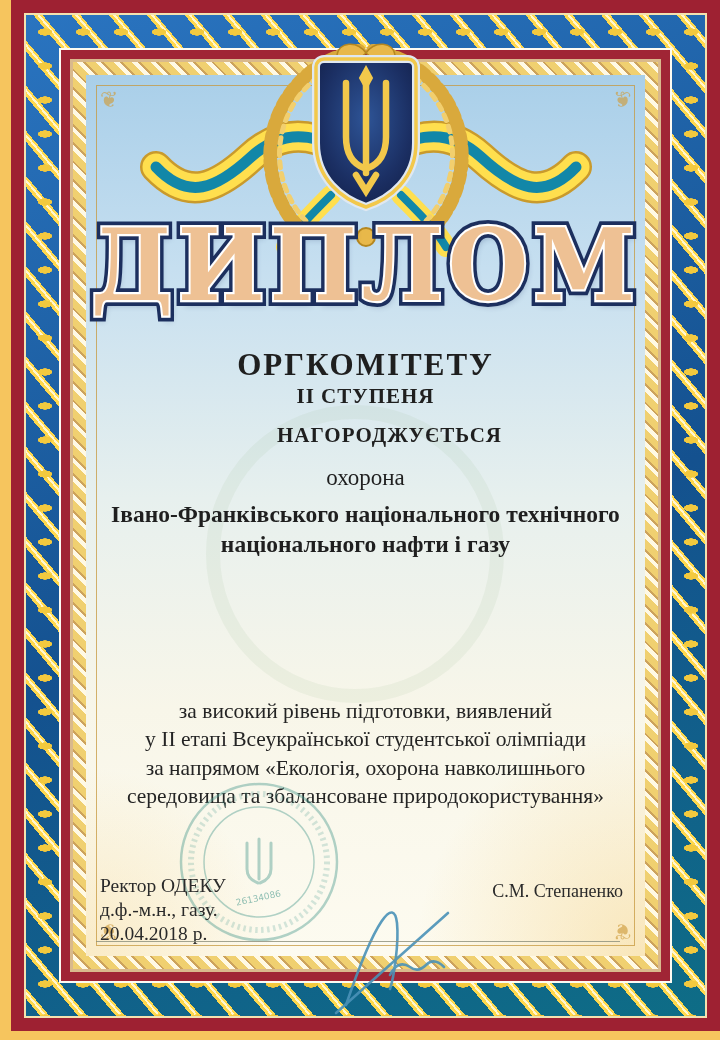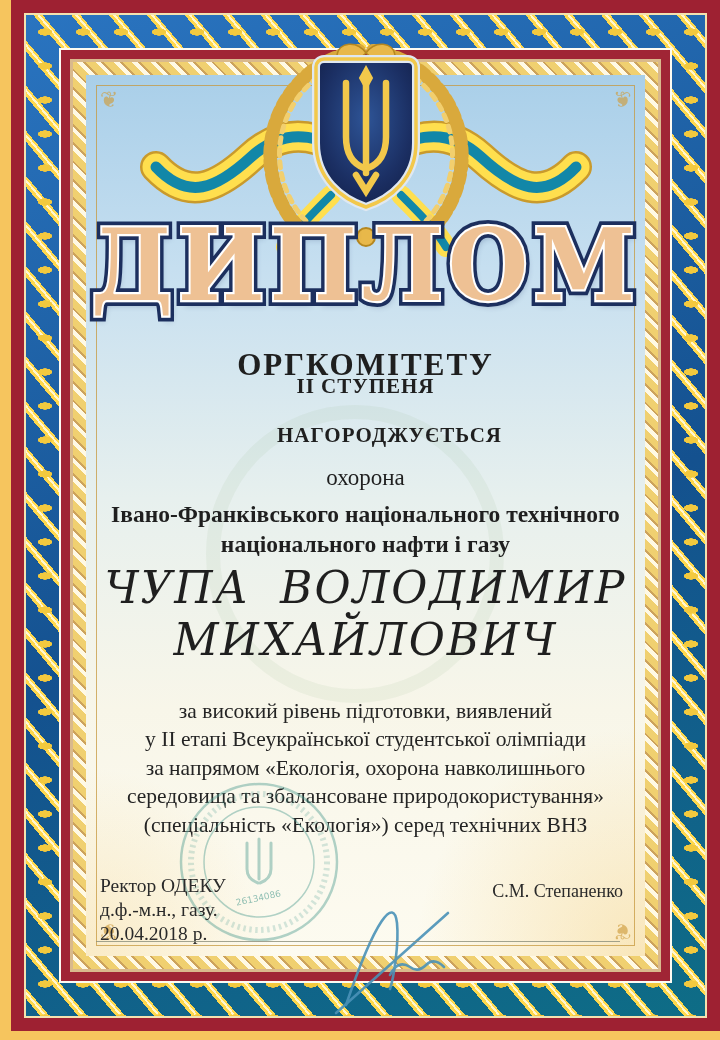--- a/index.html
+++ b/index.html
@@ -68,21 +68,21 @@
   .title-layer{
     position:absolute;left:0;right:0;text-align:center;
     font-weight:bold;font-size:92px;letter-spacing:5px;line-height:1.1;
     font-family:"DejaVu Serif","Liberation Serif",serif;
   }
   .t-back{-webkit-text-stroke:11px #1c2f5e;color:#1c2f5e;text-shadow:3px 4px 6px rgba(20,40,90,.30);}
   .t-mid{-webkit-text-stroke:4px #ffffff;color:#fff;}
   .t-front{color:#eec194;}
 
   .subtitle{top:272px;font-weight:bold;font-size:31px;letter-spacing:2px;}
-  .degree{top:299px;font-weight:bold;font-size:21px;letter-spacing:1px;}
+  .degree{top:309px;font-weight:bold;font-size:21px;letter-spacing:1px;}
   .awarded{top:348px;font-weight:bold;font-size:21px;letter-spacing:1px;margin-left:48px;}
   .role{top:390px;font-size:23px;}
   .institution{top:424px;font-weight:bold;font-size:23.5px;line-height:1.28;}
   .name{
     top:487px;font-style:italic;font-size:44px;line-height:1.18;
     letter-spacing:2px;word-spacing:14px;font-weight:500;
     font-family:"DejaVu Serif","Liberation Serif",serif;
   }
   .citation{top:622px;font-size:21.5px;line-height:1.32;color:#242424;}
 
@@ -177,31 +177,26 @@
     <div class="txt subtitle">ОРГКОМІТЕТУ</div>
     <div class="txt degree">ІІ СТУПЕНЯ</div>
     <div class="txt awarded">НАГОРОДЖУЄТЬСЯ</div>
     <div class="txt role">охорона</div>
 
     <div class="txt institution">
       <div>Івано-Франківського національного технічного</div>
       <div>національного нафти і газу</div>
     </div>
 
-    <div class="txt name">
-      <div>ЧУПА  ВОЛОДИМИР</div>
-      <div>МИХАЙЛОВИЧ</div>
-    </div>
 
     <div class="txt citation">
       <div>за високий рівень підготовки, виявлений</div>
       <div>у ІІ етапі Всеукраїнської студентської олімпіади</div>
       <div>за напрямом «Екологія, охорона навколишнього</div>
       <div>середовища та збалансоване природокористування»</div>
-      <div>(спеціальність «Екологія») серед технічних ВНЗ</div>
     </div>
 
     <svg class="stamp" width="170" height="170" viewBox="0 0 170 170">
       <g stroke="#4a9a8e" fill="none" opacity="0.5">
         <circle cx="85" cy="85" r="78" stroke-width="2.5"></circle>
         <circle cx="85" cy="85" r="55" stroke-width="1.5"></circle>
         <circle cx="85" cy="85" r="68" stroke-width="6" stroke-dasharray="2.5 3.5" opacity="0.55"></circle>
         <g stroke-width="3" stroke-linecap="round">
           <path d="M85,62 L85,102"></path>
           <path d="M73,66 V92 Q73,102 84,106"></path>

